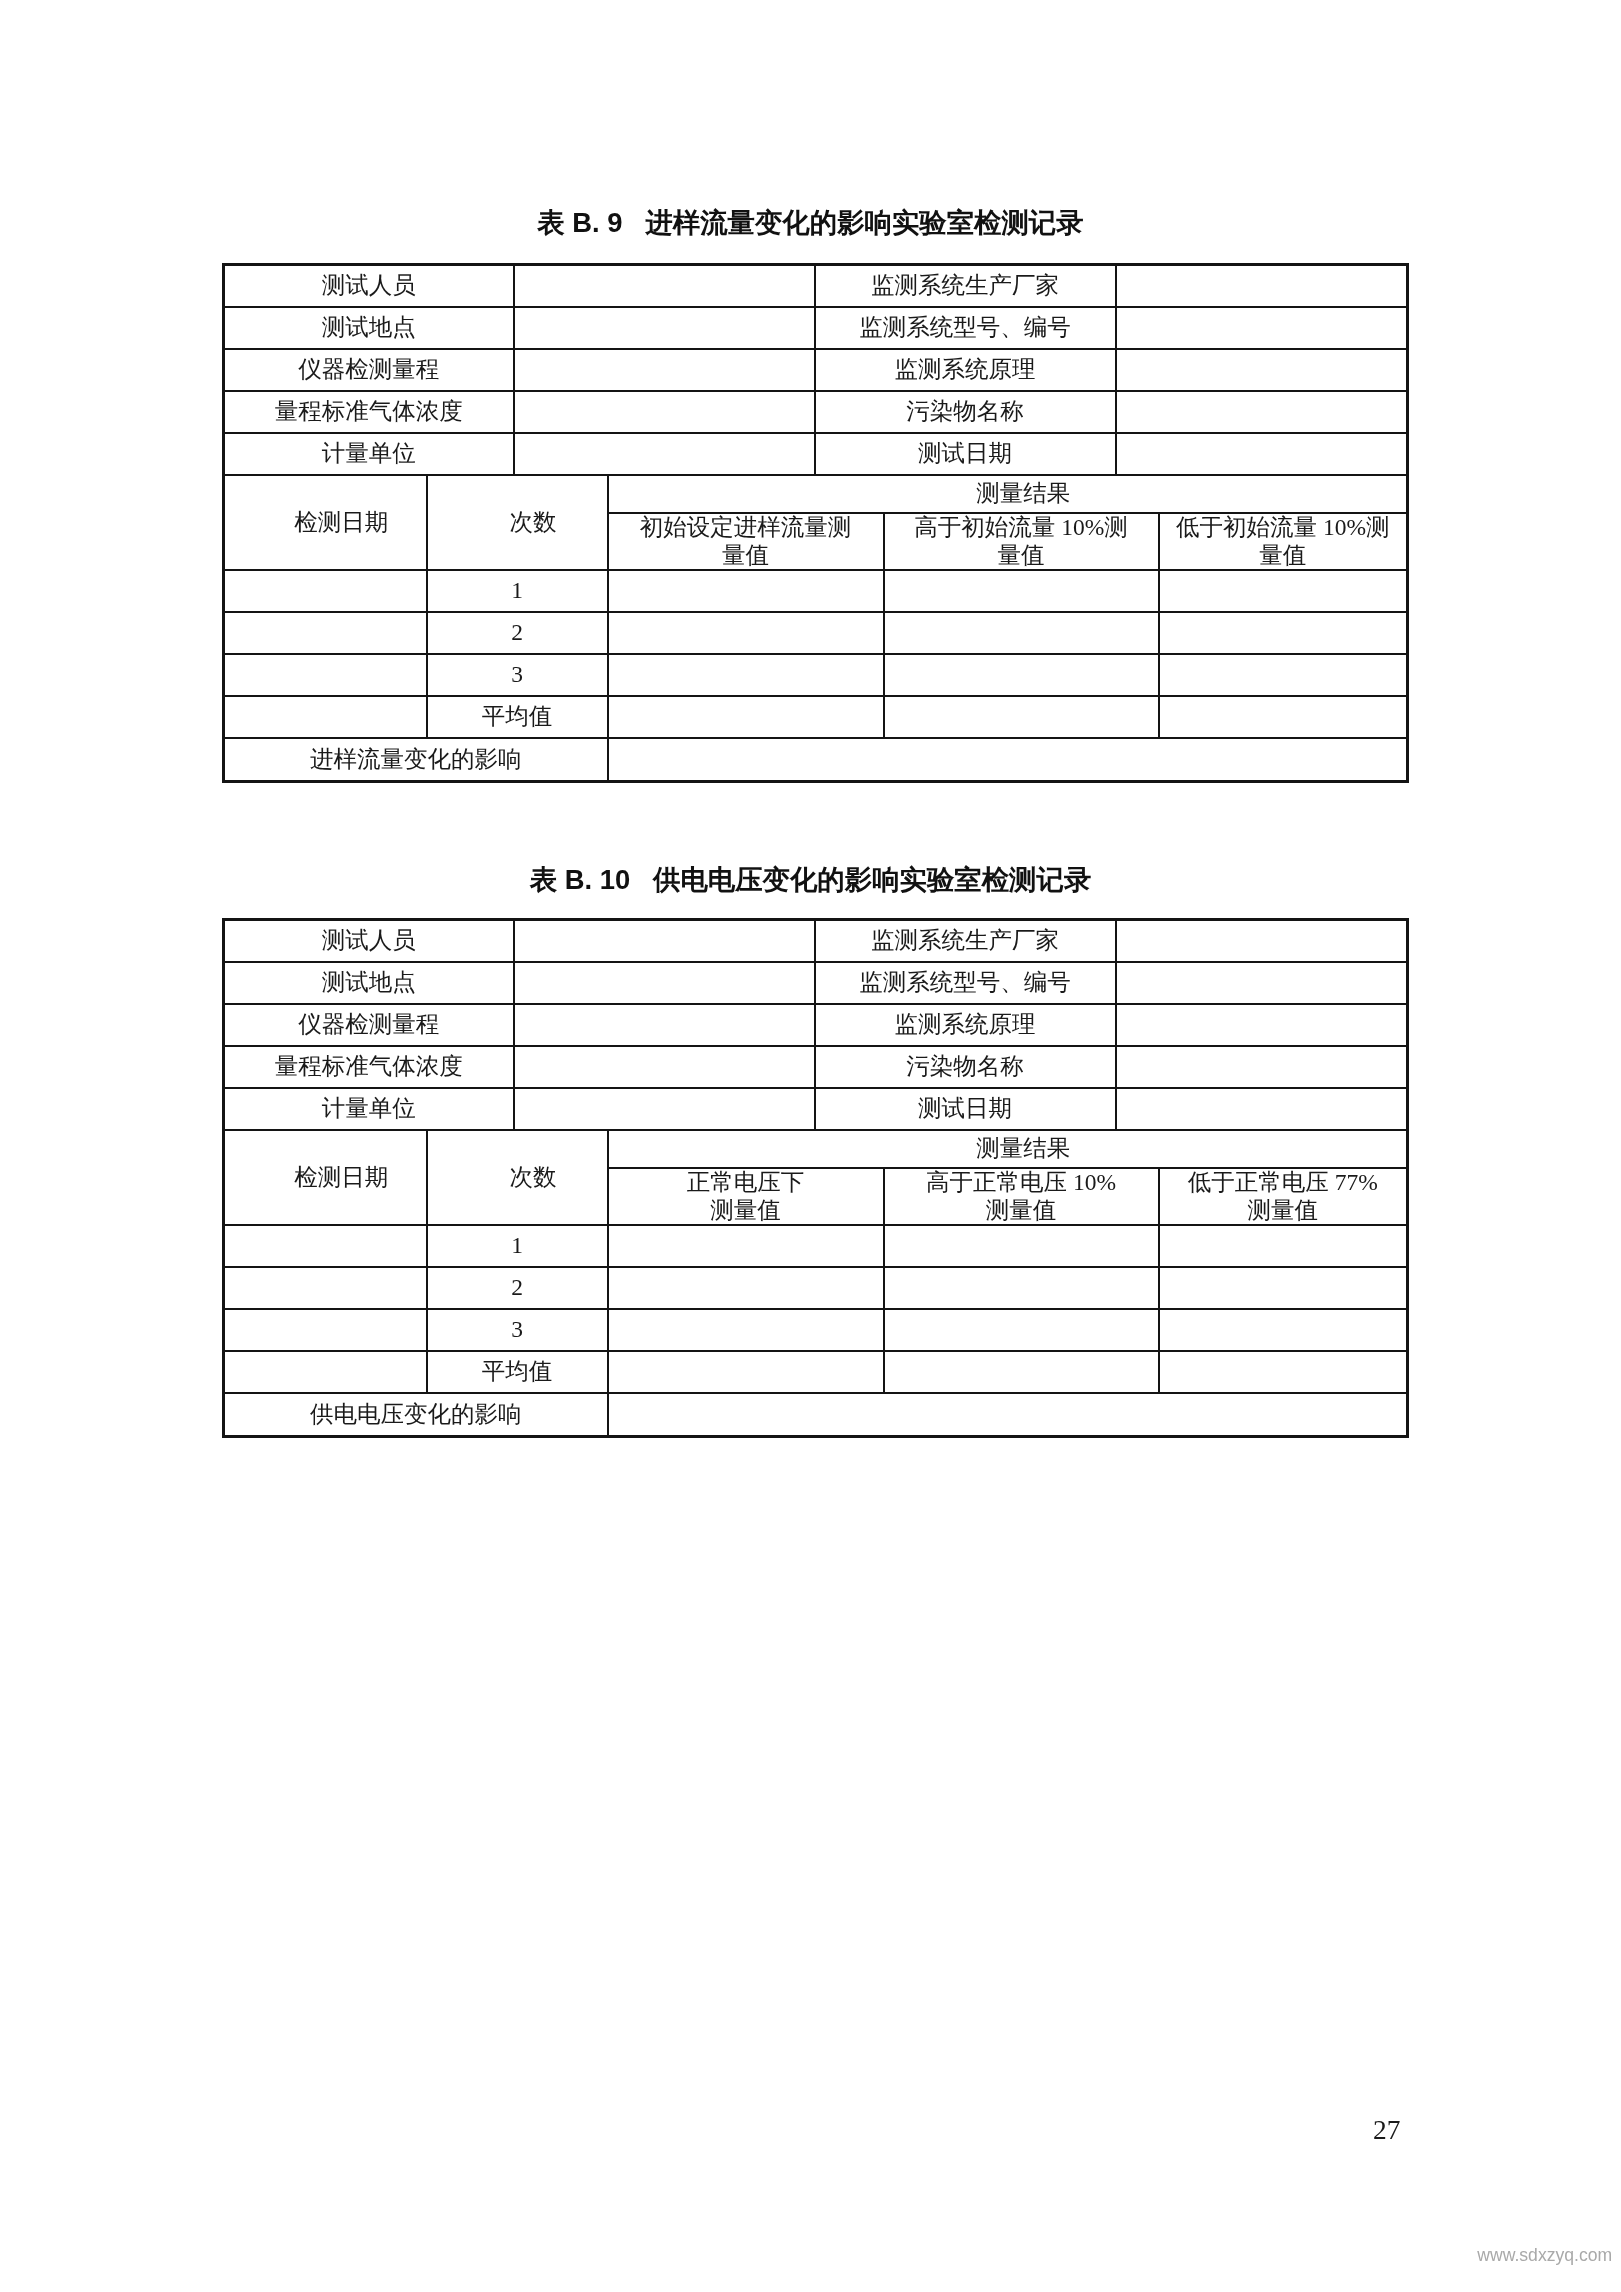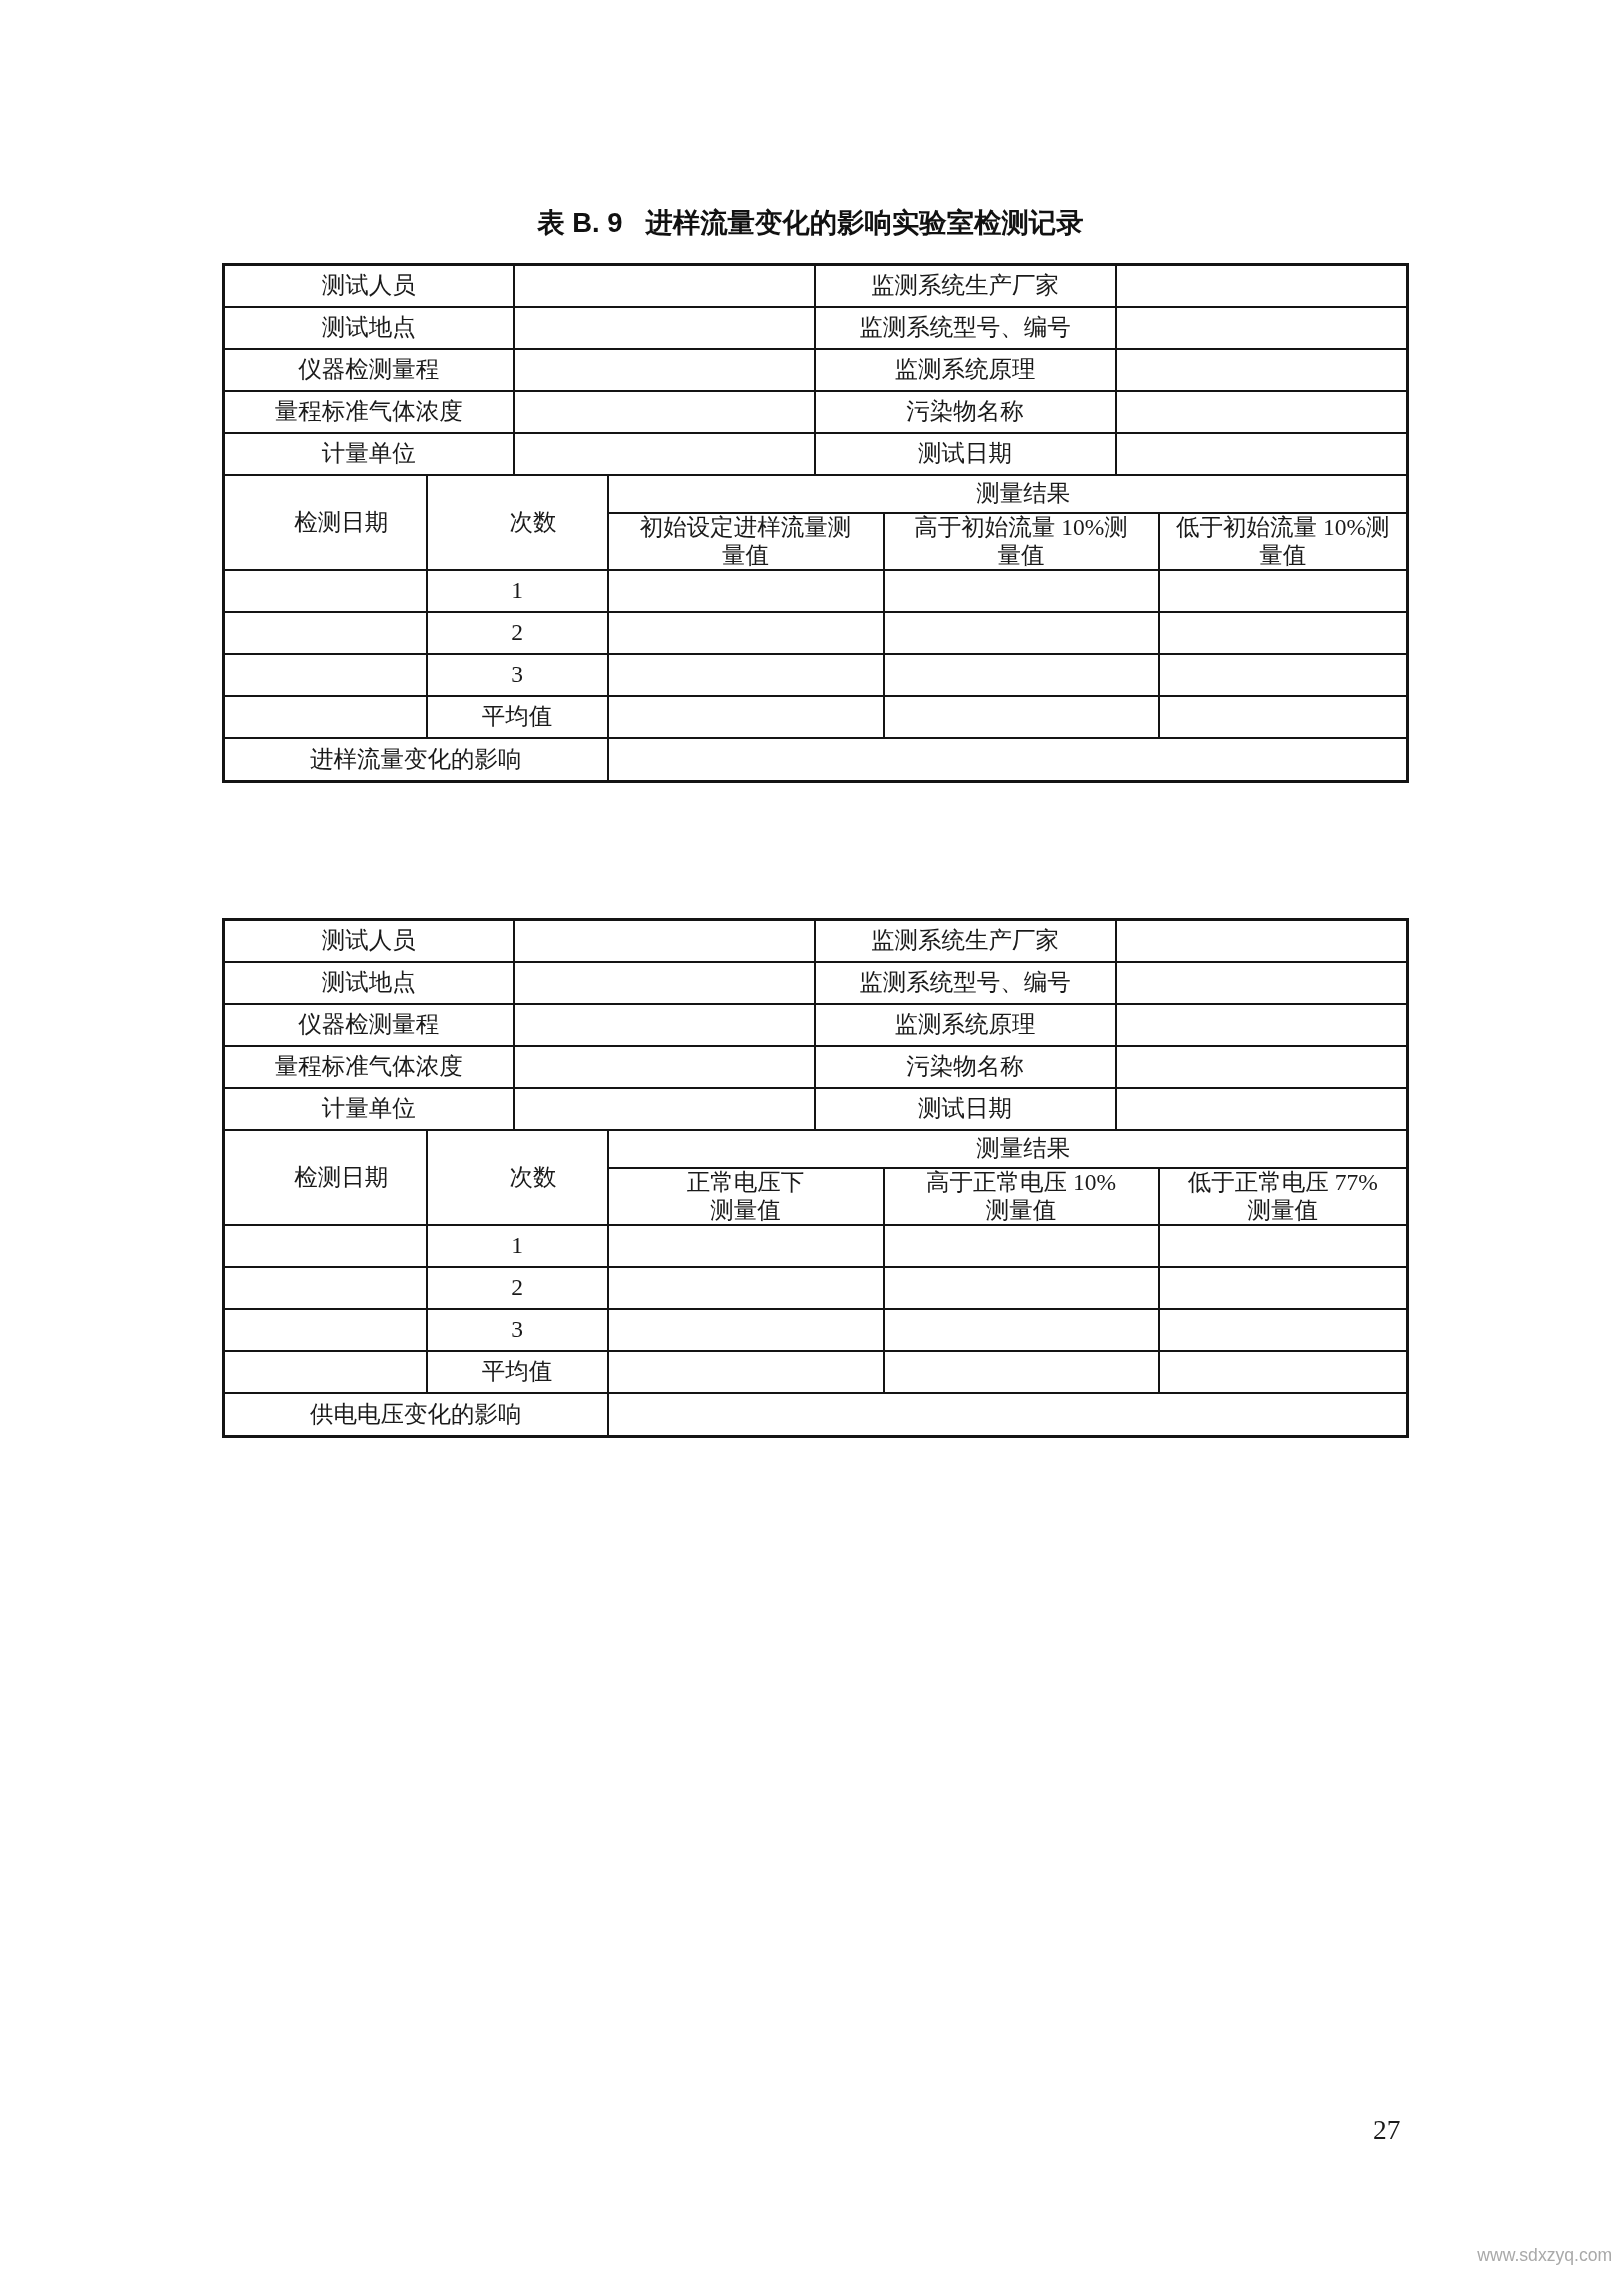--- a/index.html
+++ b/index.html
@@ -155,20 +155,21 @@
         <td colspan="2"></td>
         <td></td>
       </tr>
       <tr class="rf">
         <td colspan="3">进样流量变化的影响</td>
         <td colspan="5"></td>
       </tr>
     </tbody>
   </table>
 
+  <div class="tbl-title" style="top:863px;">表 B. 10   供电电压变化的影响实验室检测记录</div>
 
   <table class="rec" style="top:918px;">
     <colgroup>
       <col style="width:203px">
         <col style="width:87px">
         <col style="width:94px">
         <col style="width:207px">
       <col style="width:69px">
         <col style="width:232px">
         <col style="width:43px">

